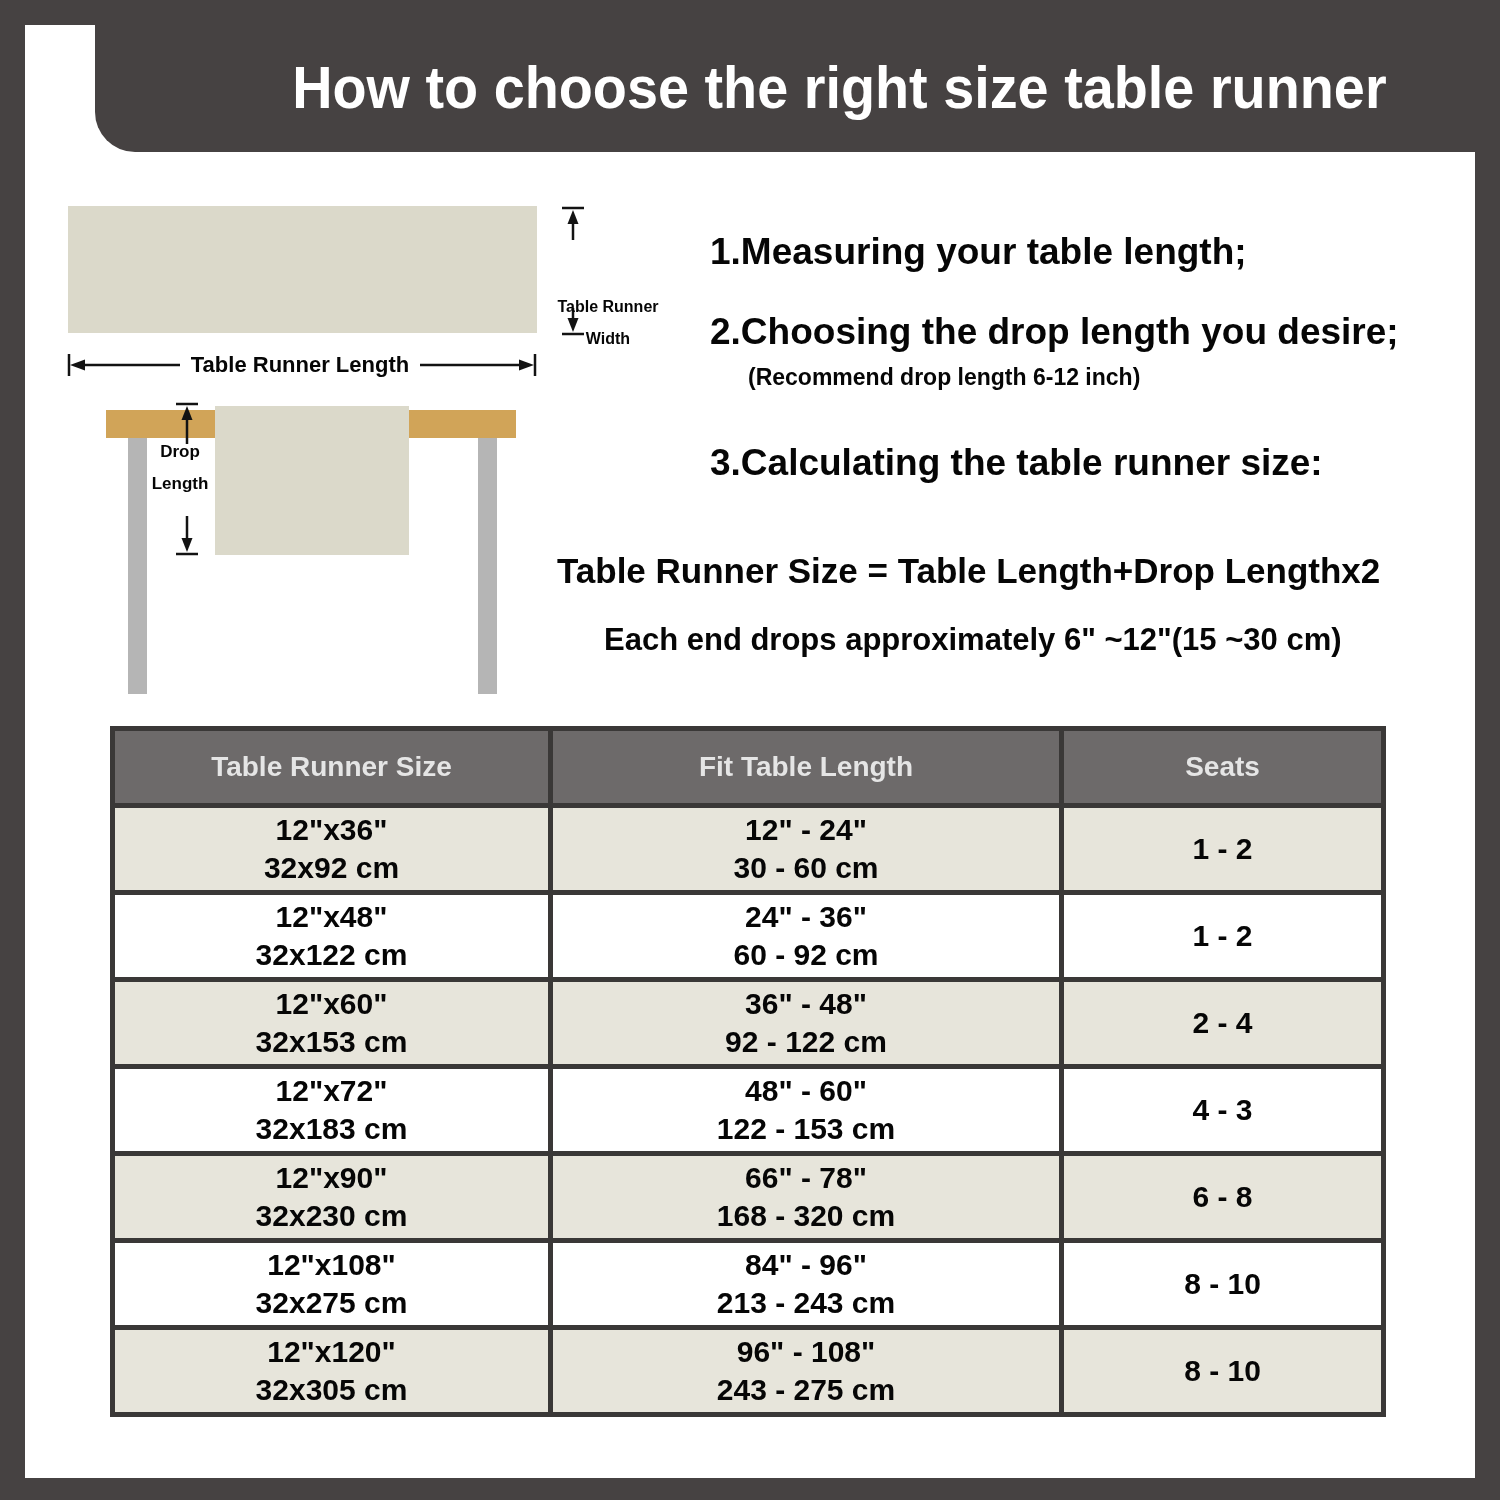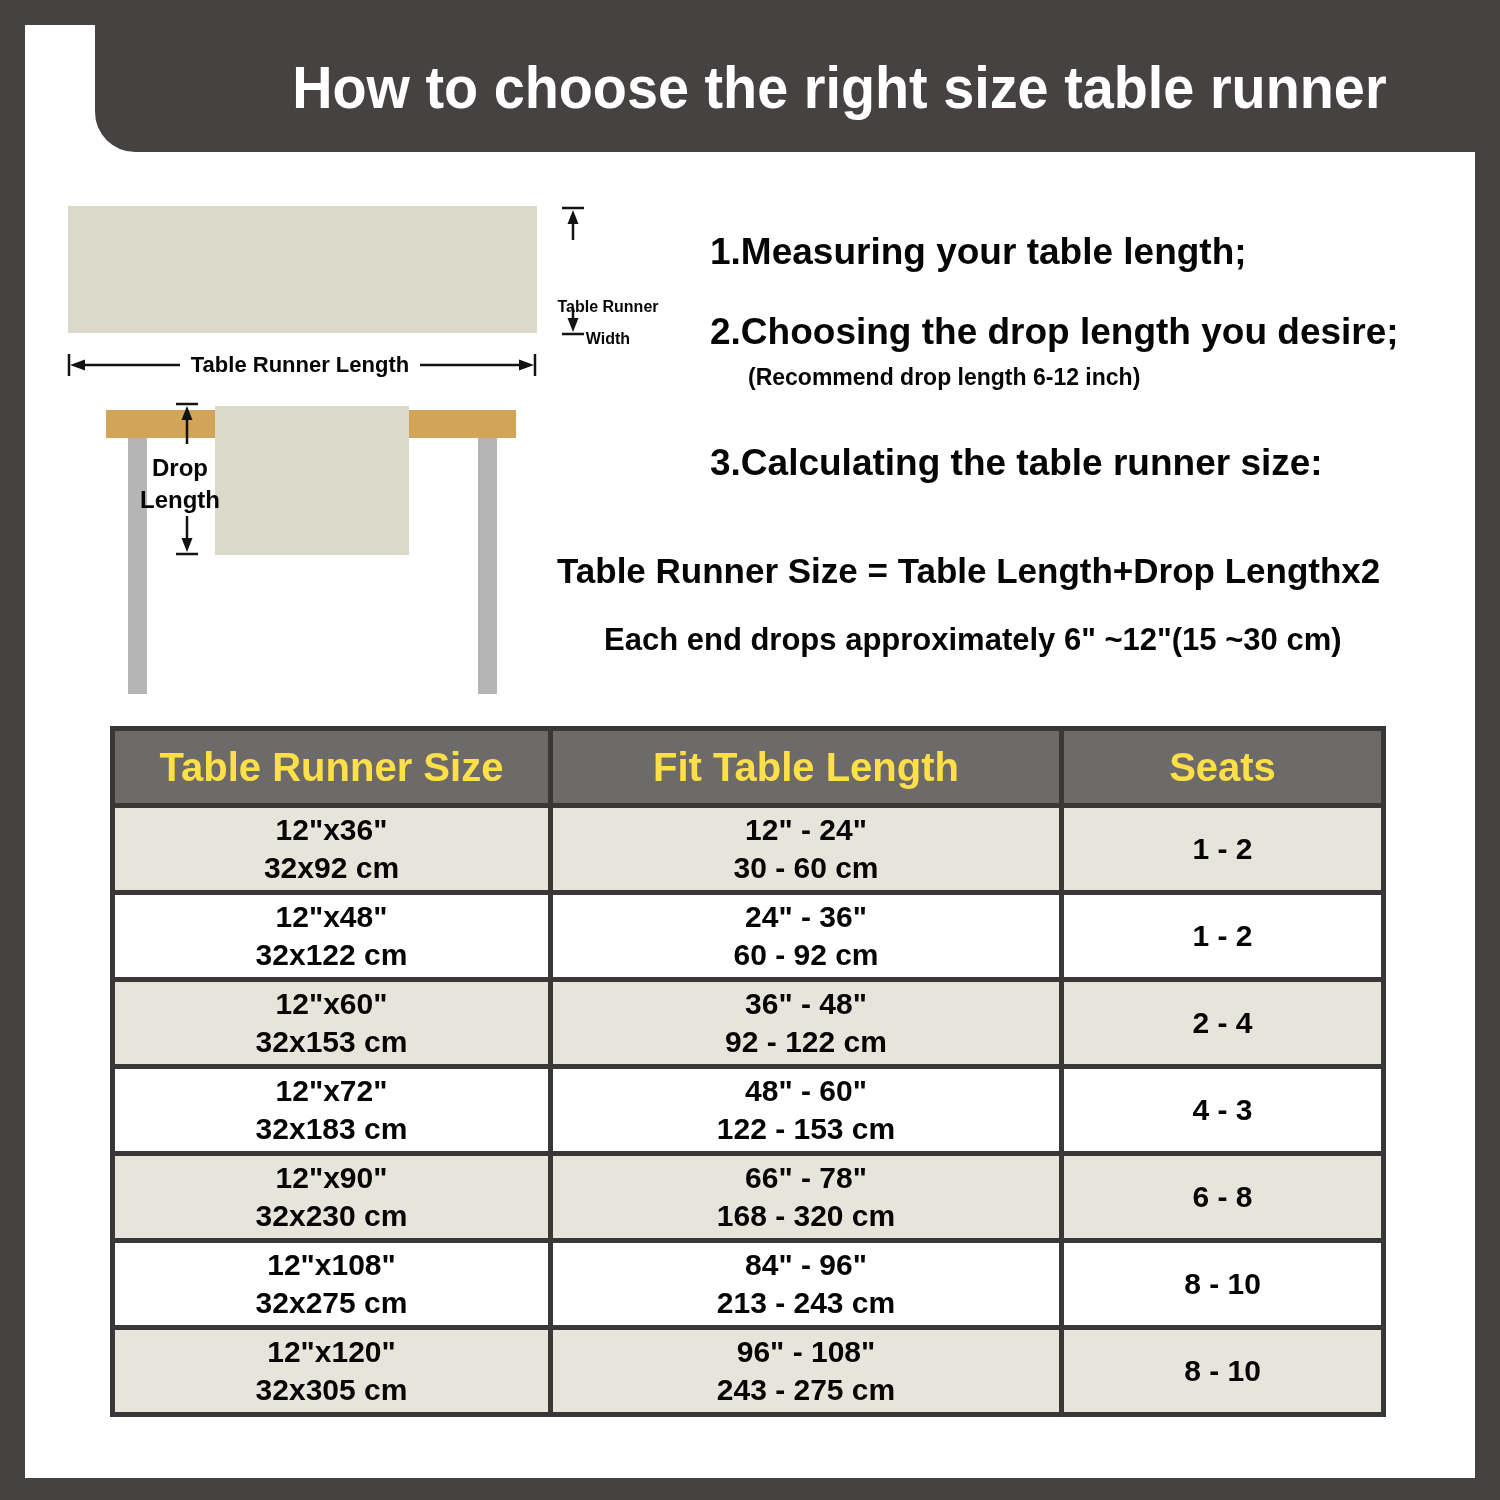--- a/index.html
+++ b/index.html
@@ -24,40 +24,40 @@
   .tabletop{position:absolute;left:106px;top:410px;width:410px;height:28px;background:#d1a458;}
   .leg{position:absolute;top:438px;width:19px;height:256px;background:#b5b5b5;}
   .leg-left{left:128px;}
   .leg-right{left:478px;}
   .runner-drape{position:absolute;left:215px;top:406px;width:194px;height:149px;background:#dbd9ca;}
   .arrow-svg{position:absolute;left:40px;top:190px;width:660px;height:520px;}
 
   .diagram-label{position:absolute;text-align:center;}
   .width-label{left:538px;top:252px;width:140px;font-size:16px;line-height:32px;margin-top:39px;}
   .length-label{left:180px;top:350px;width:240px;font-size:22px;line-height:30px;background:#ffffff;text-align:center;}
-  .drop-label{left:138px;top:452px;width:84px;font-size:24px;line-height:32px;}
+  .drop-label{left:138px;top:436px;width:84px;font-size:17px;line-height:32px;}
 
   
   .step{position:absolute;font-size:37px;white-space:nowrap;}
   .step1{left:710px;top:231px;}
   .step2{left:710px;top:311px;}
   .step-note{position:absolute;left:748px;top:364px;font-size:23px;white-space:nowrap;}
   .step3{left:710px;top:442px;}
   .formula{position:absolute;left:557px;top:551px;font-size:35px;white-space:nowrap;}
   .formula-note{position:absolute;left:604px;top:622px;font-size:31px;white-space:nowrap;}
 
   
   .size-table{
     position:absolute;left:110px;top:726px;
     border-collapse:collapse;table-layout:fixed;
   }
   .size-table th,.size-table td{
     border:5px solid #3a3837;text-align:center;vertical-align:middle;padding:0;
   }
-  .size-table th{background:#6d6a6a;color:#fde047;font-size:40px;height:72px;}
+  .size-table th{background:#6d6a6a;color:#e5e5e5;font-size:28px;height:72px;}
   .size-table td{font-size:30px;line-height:38px;height:82px;background:#ffffff;}
   .size-table tr.alt td{background:#e7e5db;}
 </style>
 </head>
 <body>
 
 <div class="page"></div>
 
 <div class="banner">
   <div class="banner-text">How to choose the right size table runner</div>

